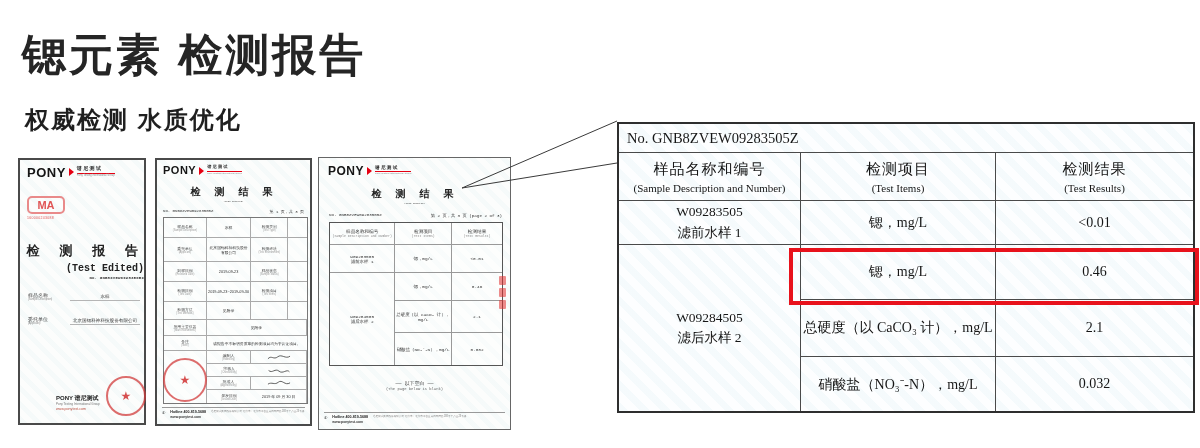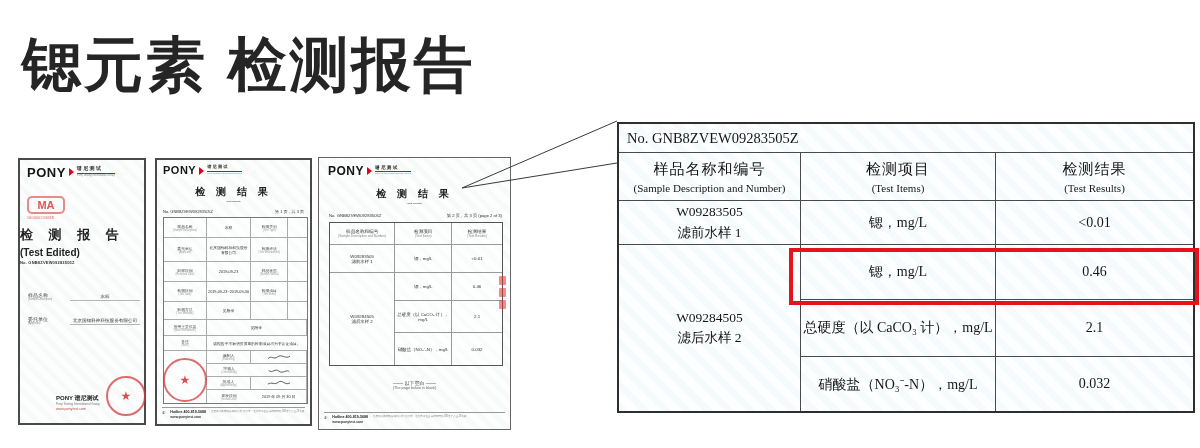--- a/index.html
+++ b/index.html
@@ -3,54 +3,54 @@
 <meta charset="utf-8">
 <style>
   * { margin:0; padding:0; box-sizing:border-box; }
   html,body { background:#ffffff; }
   #canvas {
     position:relative; width:1200px; height:448px; background:#ffffff;
     overflow:hidden; font-family:"Liberation Sans", sans-serif; color:#262626;
   }
   
   .main-title {
-    position:absolute; left:22px; top:26px; font-size:59px; font-weight:800;
+    position:absolute; left:22px; top:26px; font-size:44px; font-weight:800;
     letter-spacing:3px; color:#252525; font-family:"Liberation Sans", sans-serif;
   }
   .sub-title {
     position:absolute; left:25px; top:104px; font-size:24px; font-weight:700;
     letter-spacing:2px; color:#1f1f1f;
   }
 
   
   .doc {
     position:absolute; background:#fcfdfc;
     background-image:repeating-linear-gradient(45deg, rgba(160,210,220,0.07) 0 5px, rgba(255,255,255,0) 5px 11px);
     border:2px solid #4a4a4a;
   }
-  .serif { font-family:Liberation Sans, sans-serif; }
+  .serif { font-family:Liberation Mono, monospace; }
 
   
   .logo { position:absolute; display:flex; align-items:flex-start; gap:3px; }
   .logo .word { font-weight:900; color:#151515; letter-spacing:0.5px; line-height:1; }
   .logo .tri { width:0; height:0; border-left:5px solid #e60012; border-top:4px solid transparent; border-bottom:4px solid transparent; margin-top:2px; }
   .logo .stack { display:flex; flex-direction:column; line-height:1.1; }
   .logo .cn { color:#333; font-weight:700; }
   .logo .ul { height:1px; background:#e60012; margin:1px 0; }
   .logo .en { color:#888; }
 
   
   #doc1 { left:18px; top:158px; width:128px; height:267px; }
   #doc1 .logo { left:7px; top:6px; } #doc1 .word { font-size:13px; }
   #doc1 .cn { font-size:5px; } #doc1 .en { font-size:2.6px; }
   .ma-stamp { position:absolute; left:7px; top:36px; width:38px; height:18px;
     border:2px solid #e98a8a; border-radius:5px; color:#e05555; font-weight:800;
     font-size:11px; display:flex; align-items:center; justify-content:center; }
   .ma-num { position:absolute; left:7px; top:56px; font-size:3.5px; color:#e05555; letter-spacing:0.3px; }
-  .doc1-titleblock { position:absolute; left:0; top:66px; width:100%; text-align:left; }
+  .doc1-titleblock { position:absolute; left:0; top:82px; width:100%; text-align:right; }
   .doc1-title { font-size:13px; font-weight:800; letter-spacing:6px; color:#222; }
   .doc1-title-en { font-size:10px; font-weight:800; color:#222; margin-top:3px; }
   .doc1-no { font-size:4px; font-weight:700; color:#333; margin-top:2px; letter-spacing:0.2px; }
   .d1-field { position:absolute; left:8px; width:112px; display:flex; align-items:flex-end; }
   .d1-lab { width:42px; text-align:left; }
   .d1-lab .zh { font-size:5px; color:#444; }
   .d1-lab .en { font-size:3px; color:#888; }
   .d1-val { flex:1; text-align:center; font-size:4.6px; color:#333; border-bottom:1px solid #b5b5b5; padding-bottom:1px; }
 
   
@@ -147,20 +147,21 @@
     position:absolute; left:789px; top:248px; width:410px; height:57px;
     border:4px solid #e8121c; z-index:4; background:transparent;
   }
 </style>
 </head>
 <body>
 
 <div id="canvas">
 
   <div class="main-title">锶元素 检测报告</div>
+  <div class="sub-title">权威检测 水质优化</div>
 
   <div class="doc" id="doc1">
     <div class="logo" style="left:7px; top:6px;">
       <span class="word">PONY</span>
       <span class="tri"></span>
       <span class="stack">
         <span class="cn">谱 尼 测 试</span>
         <span class="ul"></span>
         <span class="en">Pony Testing International Group</span>
       </span>

